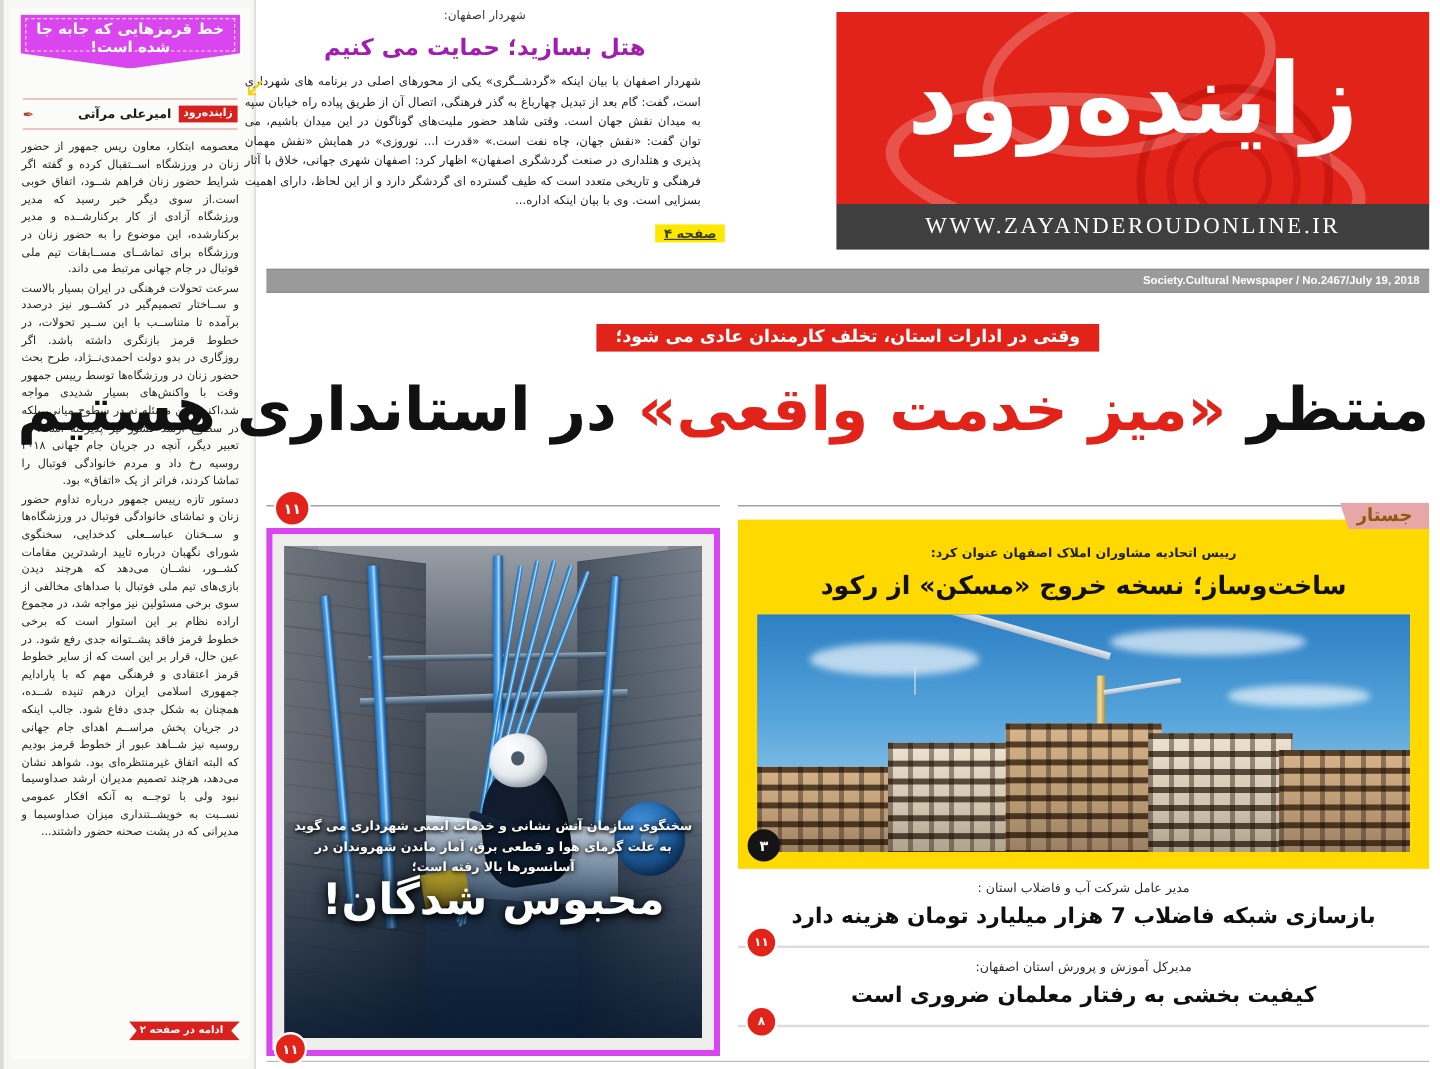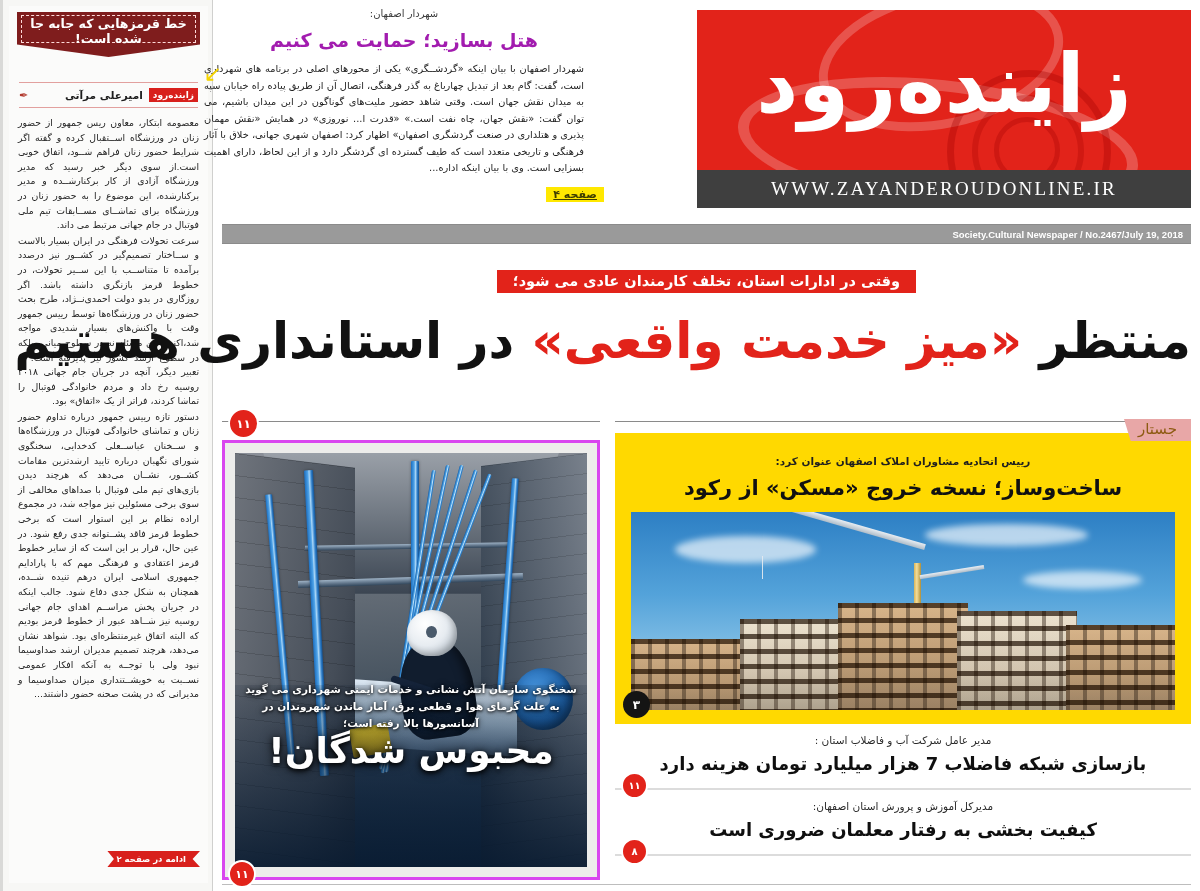--- a/index.html
+++ b/index.html
@@ -35,21 +35,21 @@
     background: #fbfbfa;
     box-sizing: border-box;
   }
   .ribbon-wrap {
     position: relative;
     margin: 6px 8px 0 8px;
     height: 66px;
   }
   .ribbon {
     position: relative;
-    background: #7f1d1d;
+    background: #d946ef;
     height: 45px;
     clip-path: polygon(0 0, 100% 0, 100% 72%, 50% 100%, 0 72%);
     display: flex;
     align-items: flex-start;
     justify-content: center;
     padding-top: 4px;
     box-sizing: border-box;
   }
   .ribbon::before, .ribbon::after {
     content: "";
@@ -311,21 +311,21 @@
     position: absolute;
     left: 222px; top: 421px;
     width: 378px; height: 1px;
     background: #8a8a8a;
   }
   #lead-photo {
     position: absolute;
     left: 222px; top: 440px;
     width: 378px; height: 440px;
     background: #ededeb;
-    border: 3px solid #d946ef;
+    border: 5px solid #d946ef;
     box-sizing: border-box;
     padding: 10px;
   }
   .photo-inner {
     position: relative;
     width: 100%; height: 100%;
     overflow: hidden;
     background: #1d2f42;
   }
   
@@ -476,21 +476,21 @@
     background: #ffd900;
     padding: 22px 16px 14px 16px;
     box-sizing: border-box;
   }
   .jostar-tab {
     position: absolute;
     right: 0; top: -14px;
     background: #e8a7a7;
     color: #8d5a12;
     font-size: 15px;
-    font-weight: normal;
+    font-weight: bold;
     letter-spacing: 3px;
     padding: 1px 14px 3px 14px;
     clip-path: polygon(0 0, 100% 0, 100% 100%, 10% 100%);
   }
   .yb-kicker {
     text-align: center;
     font-size: 10.5px;
     font-weight: bold;
     color: #1f1f1f;
     margin-bottom: 9px;

